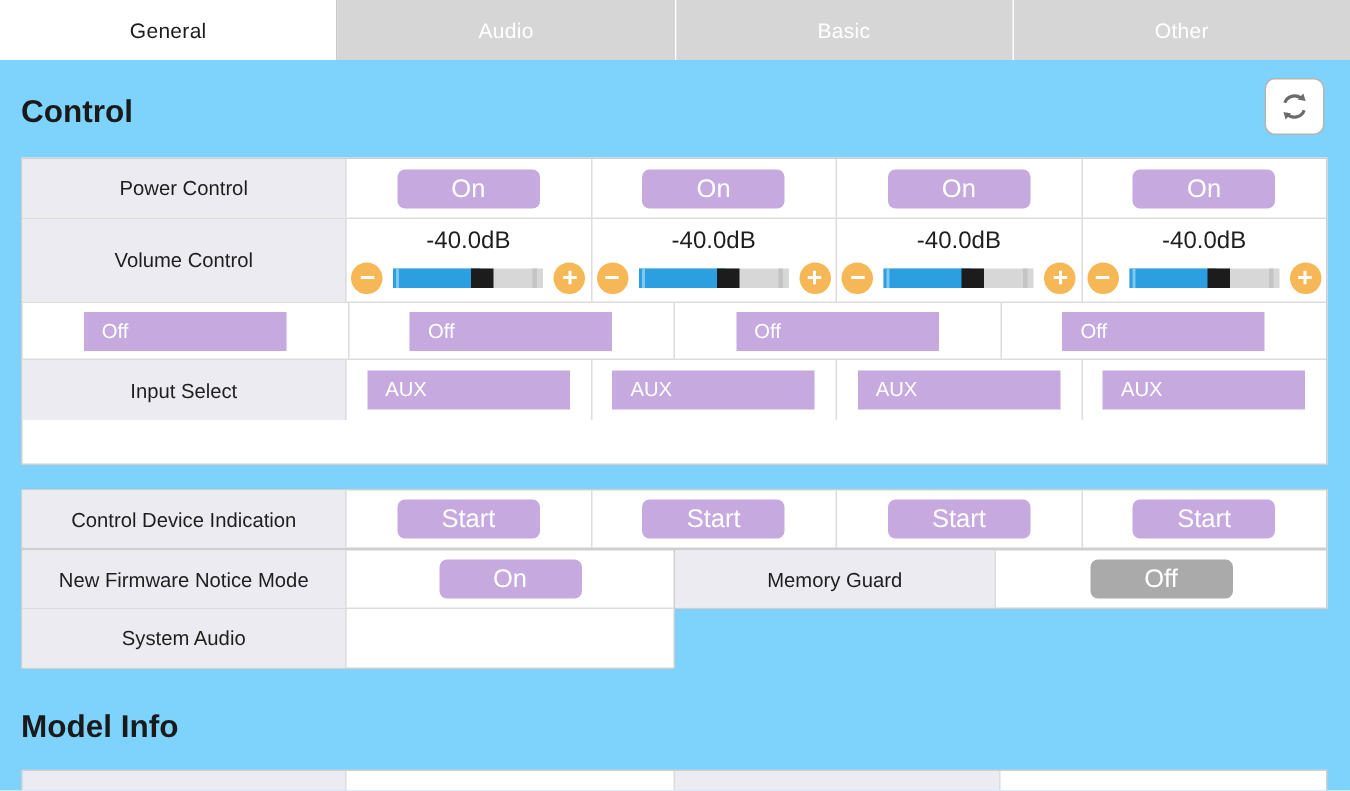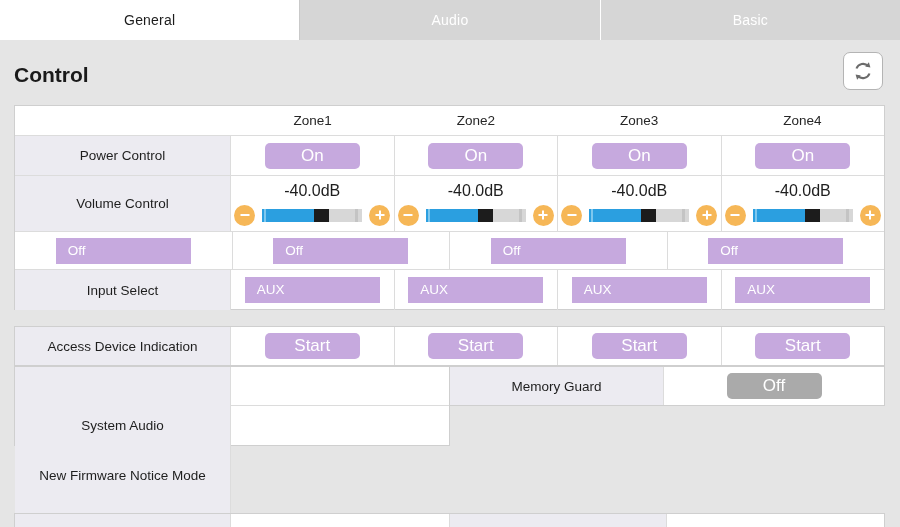--- a/index.html
+++ b/index.html
@@ -2,21 +2,21 @@
 <html><head>
 <meta charset="utf-8">
 <style>
   * { box-sizing: border-box; margin: 0; padding: 0; }
   html, body {
     width: 900px; height: 527px;
     font-family: "Liberation Sans", sans-serif;
     background: #ffffff;
     overflow: hidden;
   }
-  #app { position: relative; width: 900px; height: 527px; background:#e5e5e5; }
+  #app { position: relative; width: 900px; height: 527px; background:#7dd3fc; }
 
   
   .tabbar {
     position: absolute; left: 0; top: 0; width: 900px; height: 40px;
     display: flex; background: #ffffff;
     border-bottom: 1px solid #c9c9c9;
   }
   .tab {
     flex: 1 1 0; height: 40px; display: flex; align-items: center; justify-content: center;
     font-size: 14px; letter-spacing: .2px;
@@ -127,42 +127,38 @@
   <div class="tabbar">
     <div class="tab active">
       <span>General</span>
     </div>
     <div class="tab inactive">
       <span>Audio</span>
     </div>
     <div class="tab inactive">
       <span>Basic</span>
     </div>
+    <div class="tab inactive">
+      <span>Other</span>
+    </div>
   </div>
 
   <div class="section-head" id="head-control">Control</div>
 
   <div class="refresh-btn">
     <svg width="24" height="24" viewBox="0 0 24 24">
       <path d="M5.5 9.5 A7 7 0 0 1 17.2 7.2" fill="none" stroke="#6b6b6b" stroke-width="2.1"></path>
       <polygon points="17.9,3.3 19.4,8.4 14.2,7.4" fill="#6b6b6b"></polygon>
       <path d="M18.5 14.5 A7 7 0 0 1 6.8 16.8" fill="none" stroke="#6b6b6b" stroke-width="2.1"></path>
       <polygon points="6.1,20.7 4.6,15.6 9.8,16.6" fill="#6b6b6b"></polygon>
     </svg>
   </div>
 
   <div class="panel" style="left:14px; top:105px; width:871px; height:205px;">
 
-    <div class="trow hdr-row">
-      <div class="lbl-cell"></div>
-      <div class="hdr-cell">Zone1</div>
-      <div class="hdr-cell">Zone2</div>
-      <div class="hdr-cell">Zone3</div>
-      <div class="hdr-cell">Zone4</div>
-    </div>
 
     <div class="trow" style="height:40px;">
       <div class="lbl-cell">Power Control</div>
       <div class="zone-cell">
         <button class="pill">On</button>
       </div>
       <div class="zone-cell">
         <button class="pill">On</button>
       </div>
       <div class="zone-cell">
@@ -268,57 +264,58 @@
         <button class="wide-btn">AUX</button>
       </div>
       <div class="zone-cell">
         <button class="wide-btn">AUX</button>
       </div>
     </div>
   </div>
 
   <div class="panel" style="left:14px; top:326px; width:871px; height:40px;">
     <div class="trow" style="height:38px;">
-      <div class="lbl-cell">Access Device Indication</div>
+      <div class="lbl-cell">Control Device Indication</div>
       <div class="zone-cell">
         <button class="pill">Start</button>
       </div>
       <div class="zone-cell">
         <button class="pill">Start</button>
       </div>
       <div class="zone-cell">
         <button class="pill">Start</button>
       </div>
       <div class="zone-cell">
         <button class="pill">Start</button>
       </div>
     </div>
   </div>
 
   <div class="panel" style="left:14px; top:366px; width:436px; height:80px;">
-    <div class="trow" style="height:39px;flex-direction:column;">
+    <div class="trow" style="height:39px;">
       <div class="lbl-cell">New Firmware Notice Mode</div>
       <div class="zone-cell">
         <button class="pill">On</button>
       </div>
     </div>
     <div class="trow" style="height:39px;">
       <div class="lbl-cell">System Audio</div>
     </div>
   </div>
 
   <div class="panel" style="left:450px; top:366px; width:435px; height:40px; border-left:none;">
     <div class="trow" style="height:38px;">
       <div class="lbl-cell" style="width:214px; flex:0 0 214px;">Memory Guard</div>
       <div class="zone-cell">
         <button class="pill gray">Off</button>
       </div>
     </div>
   </div>
 
+  <div class="section-head" id="head-modelinfo">Model Info</div>
 
   <div class="bottom-stub">
     <div class="s" style="width:216px; background:#ecebf1; border-right:1px solid #dcdcdc;"></div>
     <div class="s" style="width:219px; background:#fff; border-right:1px solid #dcdcdc;"></div>
     <div class="s" style="width:217px; background:#ecebf1; border-right:1px solid #dcdcdc;"></div>
     <div class="s" style="flex:1; background:#fff;"></div>
   </div>
 
 </div>
 

